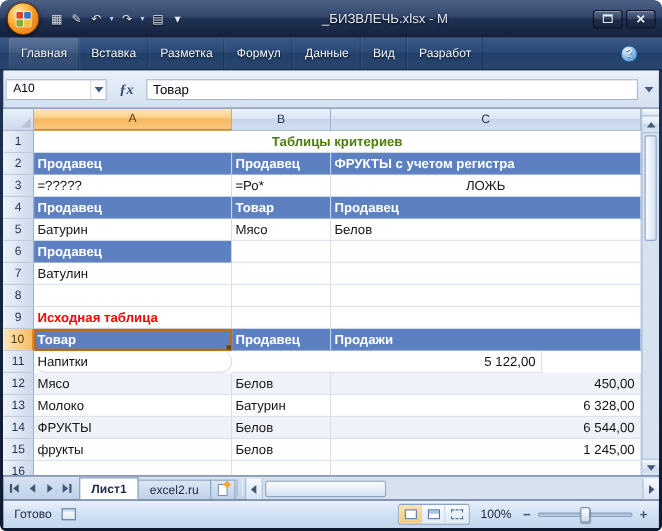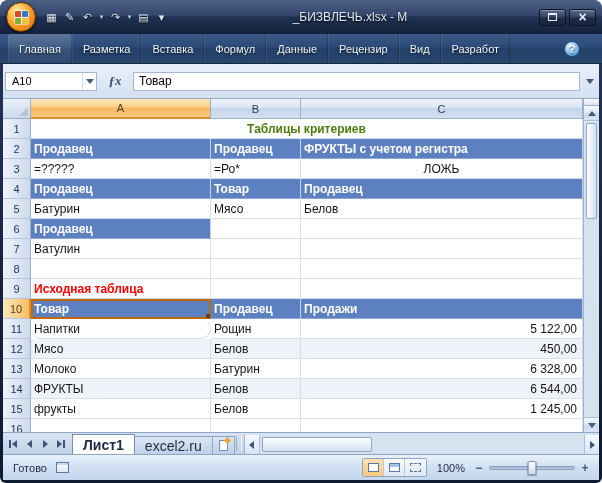--- a/index.html
+++ b/index.html
@@ -163,21 +163,21 @@
 
   
   .tabbar{
     height:22px; flex:none; display:flex; align-items:stretch;
     background:linear-gradient(180deg,#d8e3f2,#c0d1e8); border-top:1px solid #8ea6c4; overflow:hidden;
   }
   .snavs{display:flex; padding-left:2px; flex:none;}
   .snav{width:16px; display:flex; align-items:center; justify-content:center; gap:1px;}
   .stabs{display:flex; align-items:stretch; margin-left:3px;}
   .stab{
-    display:flex; align-items:center; padding:0 10px; font-size:14px; color:#1c2a42;
+    display:flex; align-items:center; padding:0 10px; font-size:11px; color:#1c2a42;
     background:linear-gradient(180deg,#dde7f4,#bfd0e7);
     border:1px solid #8ea6c4; border-bottom:none; margin-top:3px; margin-right:-1px; white-space:nowrap;
   }
   .stab.active{background:#fff; font-weight:bold; margin-top:1px; z-index:2; border-color:#7890ae;}
   .stab.insert{padding:0 6px; flex:none;}
   .sheet-ico{width:9px; height:11px; background:#fff; border:1px solid #7890ae; position:relative; display:block;}
   .sheet-ico::after{content:''; position:absolute; right:-3px; top:-3px; width:5px; height:5px; background:#f0a63a; transform:rotate(45deg);}
   .tsplit{width:6px; flex:none; margin:3px 2px; border-left:1px solid #9db1cc; border-right:1px solid #eef3fa;}
   .hscroll{flex:1; display:flex; align-items:stretch; background:#d7e2f1; border-left:1px solid #9db1cc; margin-top:2px;}
   .hs-btn{width:15px; flex:none; display:flex; align-items:center; justify-content:center;
@@ -246,25 +246,24 @@
       </div>
       <div class="wbtn close">
         <span>×</span>
       </div>
     </div>
   </div>
 
   <div class="tabstrip">
     <div class="rtabs">
         <div class="rtab active">Главная</div>
+        <div class="rtab">Вставка</div>
         <div class="rtab">Разметка</div>
-        <div class="rtab">Вставка</div>
         <div class="rtab">Формул</div>
         <div class="rtab">Данные</div>
-        <div class="rtab">Рецензир</div>
         <div class="rtab">Вид</div>
         <div class="rtab">Разработ</div>
       </div>
     <div class="helpbtn">
       <span>?</span>
     </div>
   </div>
 
   <div class="formulabar">
     <div class="namebox">
@@ -349,21 +348,20 @@
           </div>
           <div class="grow">
             <div class="rowhead sel">10</div>
             <div class="cell header selected" style="width: 180px;">Товар</div>
             <div class="cell header" style="width: 90px;">Продавец</div>
             <div class="cell header" style="width: 282px;">Продажи</div>
           </div>
           <div class="grow">
             <div class="rowhead">11</div>
             <div class="cell" style="width: 180px; border-radius: 10px;">Напитки</div>
-            <div class="cell" style="width: 90px;">Рощин</div>
             <div class="cell number" style="width: 282px;">5 122,00</div>
           </div>
           <div class="grow band">
             <div class="rowhead">12</div>
             <div class="cell" style="width: 180px;">Мясо</div>
             <div class="cell" style="width: 90px;">Белов</div>
             <div class="cell number" style="width: 282px;">450,00</div>
           </div>
           <div class="grow">
             <div class="rowhead">13</div>

